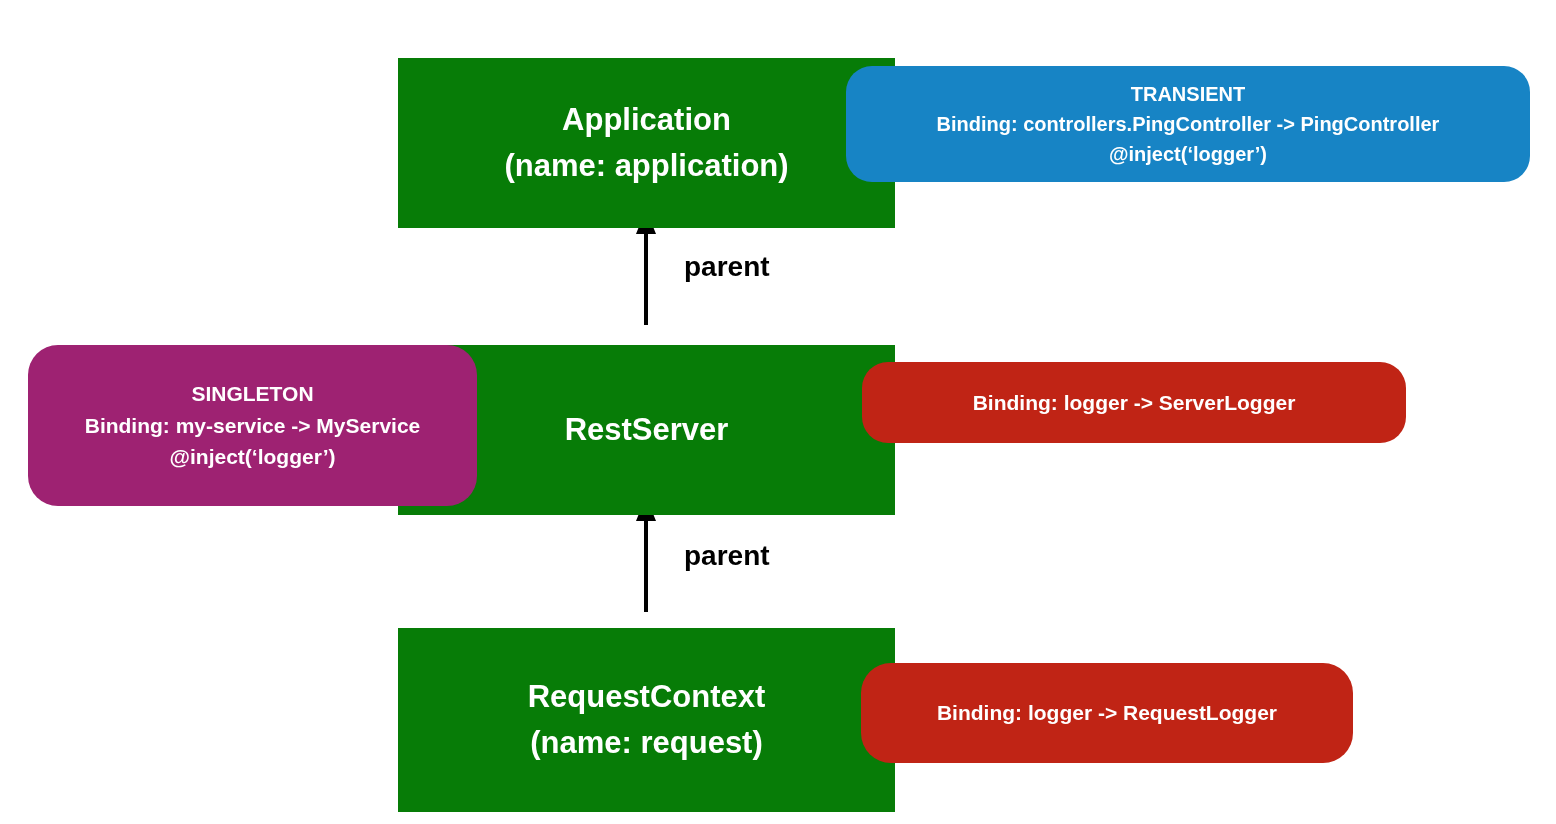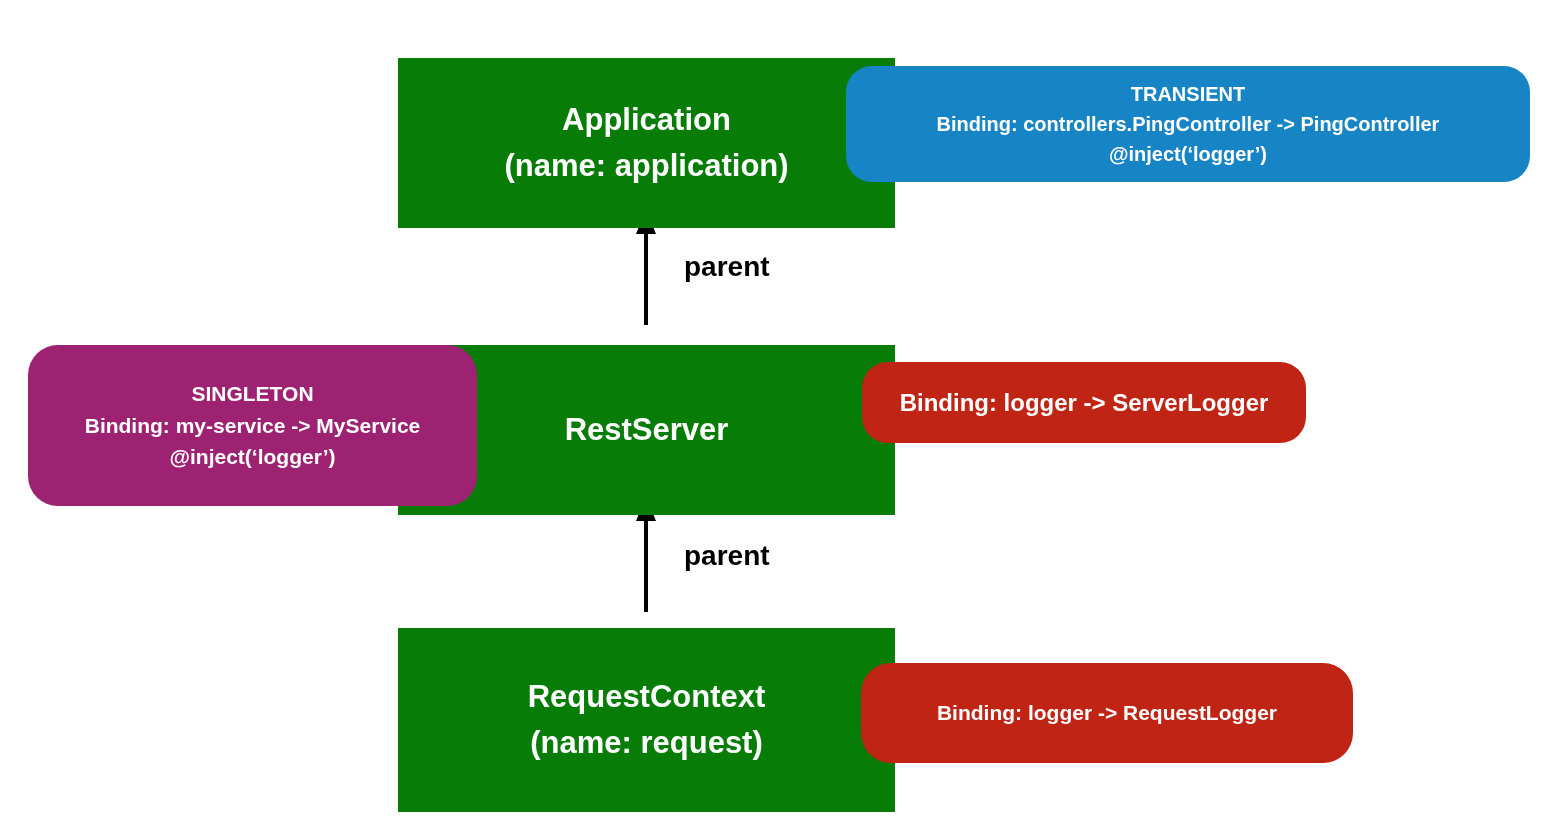--- a/index.html
+++ b/index.html
@@ -51,24 +51,24 @@
     background: var(--transient-blue, #1784c5);
     border-radius: 26px;
   }
   #badge-singleton {
     left: 28px; top: 345px; width: 449px; height: 161px;
     background: var(--singleton-purple, #9e2272);
     border-radius: 30px;
     font-size: 21px;
   }
   #badge-server-logger {
-    left: 862px; top: 362px; width: 444px; height: 81px;
+    left: 862px; top: 362px; width: 544px; height: 81px;
     background: var(--binding-red, #c02415);
     border-radius: 26px;
-    font-size: 24px;
+    font-size: 21px;
   }
   #badge-request-logger {
     left: 861px; top: 663px; width: 492px; height: 100px;
     background: var(--binding-red, #c02415);
     border-radius: 30px;
     font-size: 21px;
   }
 
   
   .arrow { position: absolute; width: 26px; z-index: 0; }

